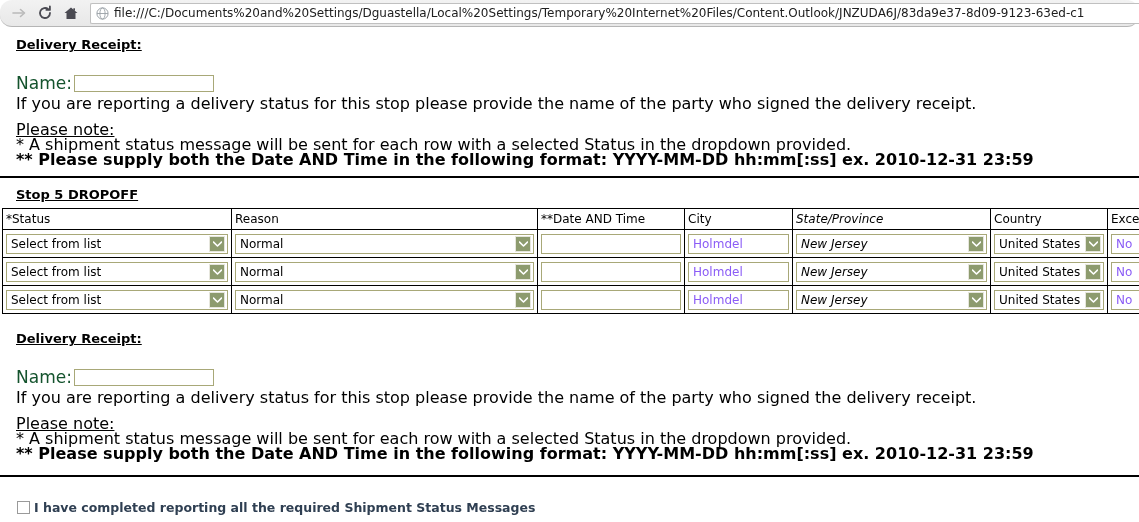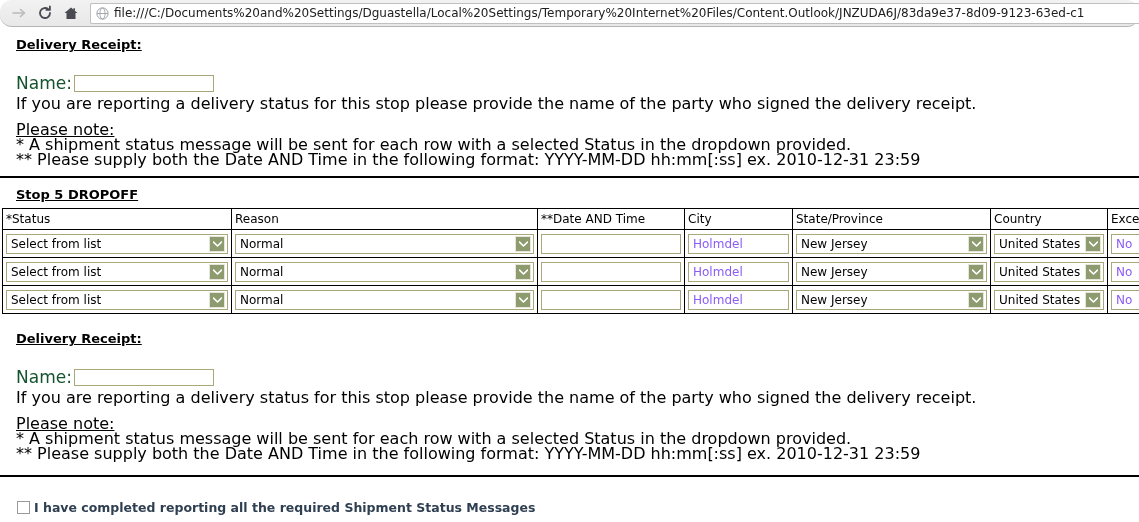--- a/index.html
+++ b/index.html
@@ -76,21 +76,21 @@
     display: inline-block;
     margin: 0;
   }
 
   .txt {
     font-size: 16px;
     color: #000000;
     line-height: 15px;
     white-space: nowrap;
   }
-  .txt-bold { font-weight: normal; }
+  .txt-bold { font-weight: bold; }
   .underline-only { text-decoration: underline; }
 
   .name-row {
     display: flex;
     align-items: center;
     margin-top: 20px;
     margin-bottom: 3px;
   }
   .name-label { font-size: 17px; color: #14532d; margin-right: 2px; }
 
@@ -143,21 +143,21 @@
     white-space: nowrap;
   }
   table.grid th { height: 21px; background: #ffffff; }
   table.grid td { height: 28px; background: #ffffff; }
 
   
   .c-status { width: 229px; }
   .c-reason { width: 306px; }
   .c-datetime { width: 147px; }
   .c-city { width: 108px; margin-left: 22px; }
-  .c-state { width: 198px; }
+  .c-state { width: 198px; font-style: italic; }
   .c-country { width: 117px; }
   .c-exception { width: 105px; }
 
   
   .select {
     position: relative;
     border: 1px solid #a8a878;
     background: #ffffff;
     height: 20px;
     box-sizing: border-box;

